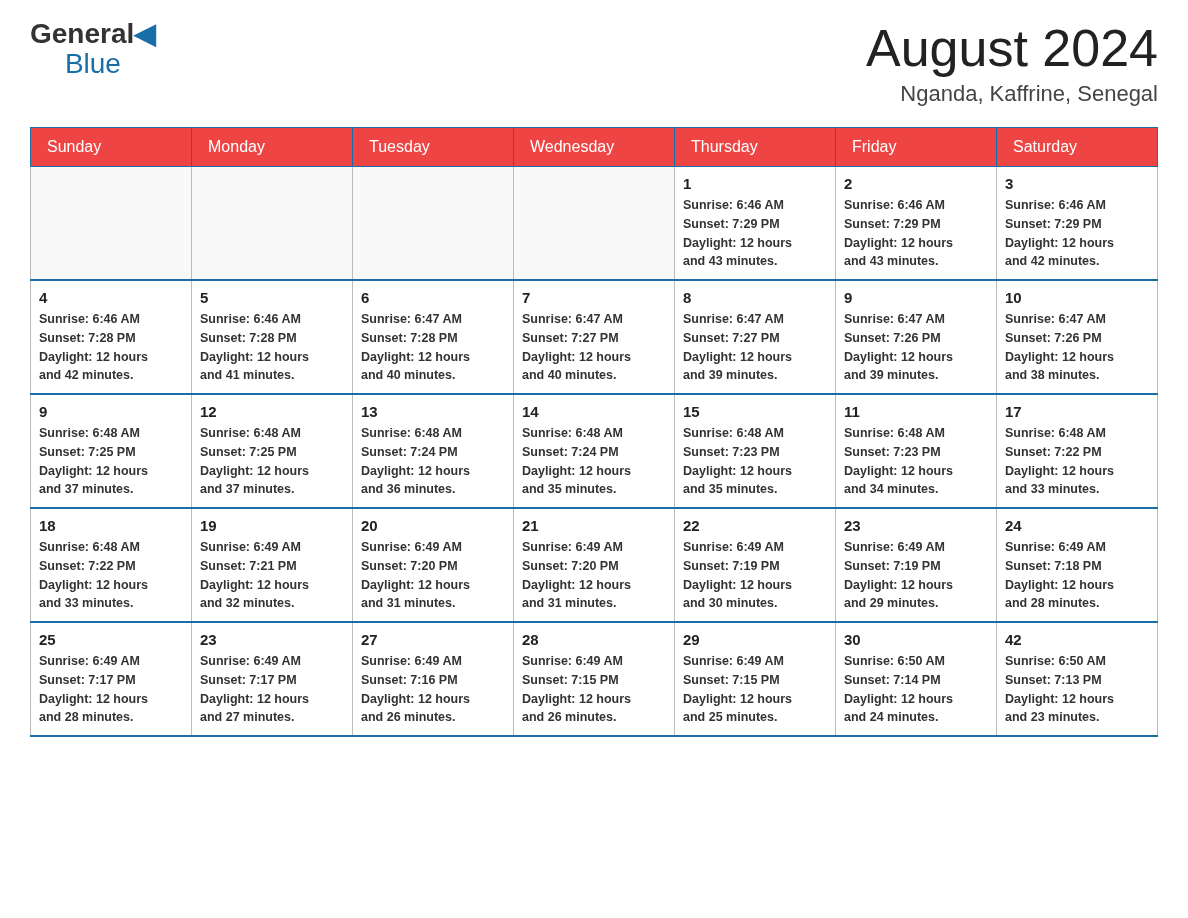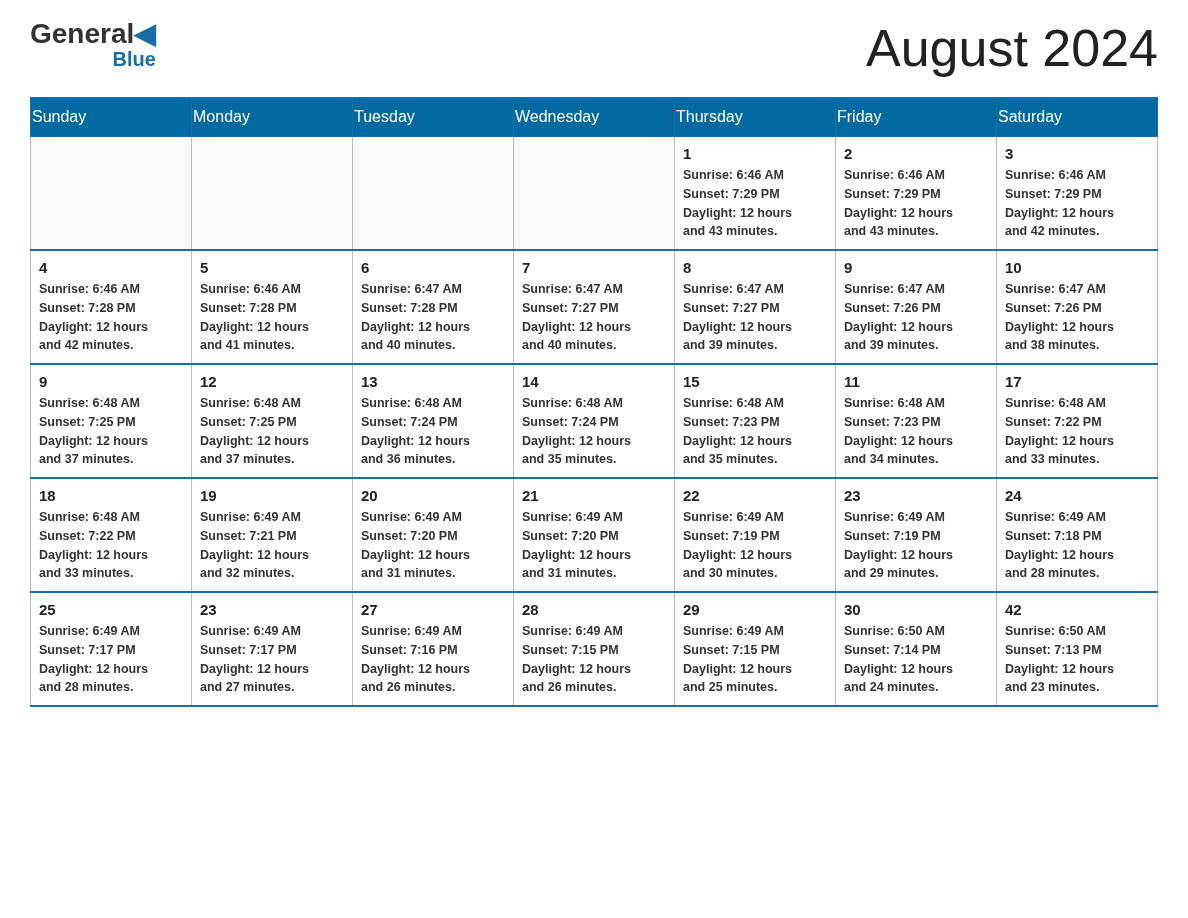--- a/index.html
+++ b/index.html
@@ -12,35 +12,35 @@
     }
     .header {
       display: flex;
       justify-content: space-between;
       align-items: flex-start;
       margin-bottom: 20px;
     }
     .logo {
       display: flex;
       flex-direction: column;
-      align-items: flex-end;
+      align-items: center;
     }
     .logo-text {
       font-size: 28px;
       font-weight: bold;
       color: #333;
       line-height: 1;
     }
     .logo-text span {
       color: #1a6ea8;
     }
     .logo-blue {
       color: #1a6ea8;
-      font-size: 20px;
-      font-weight: bold;
+      font-size: 28px;
+      font-weight: normal;
     }
     .title-section {
       text-align: right;
     }
     .month-title {
       font-size: 52px;
       font-weight: normal;
       color: #222;
       line-height: 1.1;
     }
@@ -48,23 +48,23 @@
       font-size: 22px;
       color: #444;
       margin-top: 4px;
     }
     table {
       width: 100%;
       border-collapse: collapse;
       table-layout: fixed;
     }
     thead th {
-      background-color: #0369a1;
+      background-color: #ef4444;
       color: #ffffff;
-      padding: 10px 1px;
+      padding: 10px 16px;
       font-size: 16px;
       font-weight: normal;
       text-align: left;
       border: 1px solid #1a6ea8;
     }
     tbody td {
       vertical-align: top;
       padding: 8px 8px;
       border: 1px solid #bbbbbb;
       font-size: 13px;
@@ -97,20 +97,21 @@
   <div class="logo">
     <div>
       <span class="logo-text">General<span>◀</span></span>
     </div>
     <div>
       <span class="logo-blue">Blue</span>
     </div>
   </div>
   <div class="title-section">
     <div class="month-title">August 2024</div>
+    <div class="location">Nganda, Kaffrine, Senegal</div>
   </div>
 </div>
 
 <table>
   <thead>
     <tr>
       <th>Sunday</th>
       <th>Monday</th>
       <th>Tuesday</th>
       <th>Wednesday</th>

